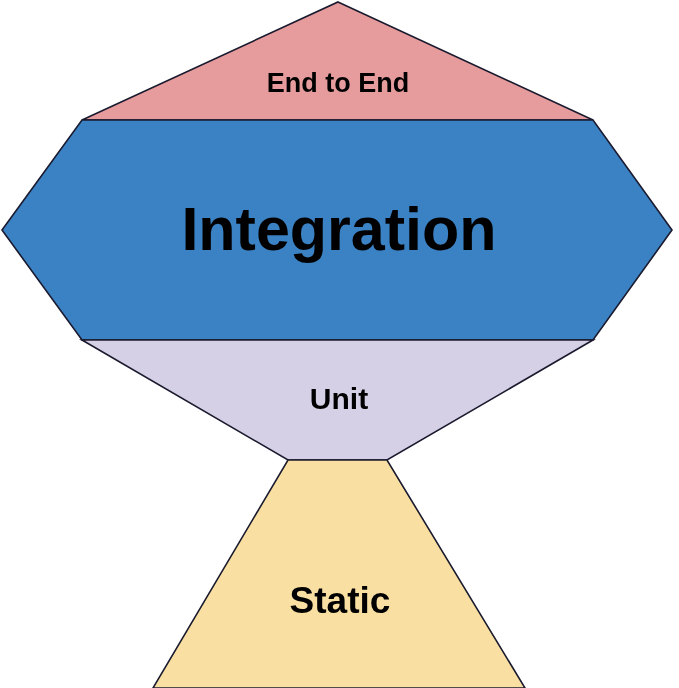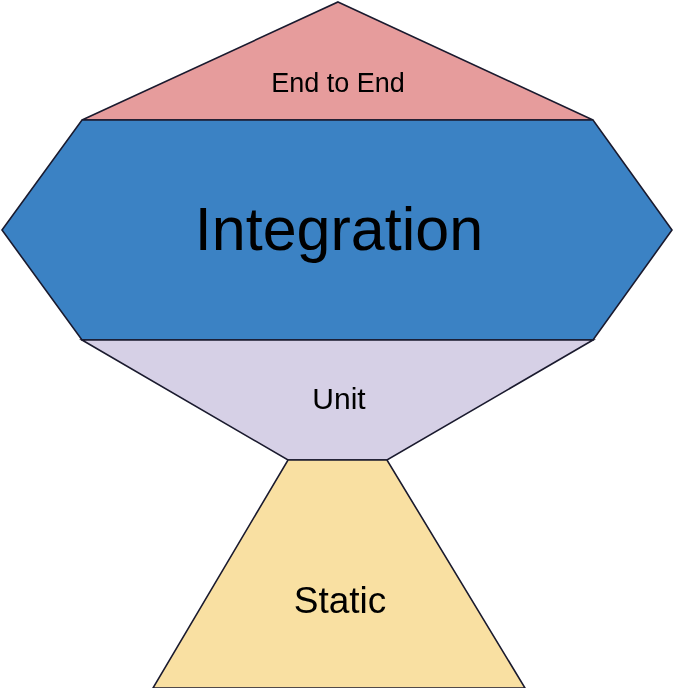--- a/index.html
+++ b/index.html
@@ -12,20 +12,21 @@
     width: 679px;
     height: 688px;
     overflow: hidden;
     font-family: "Liberation Sans", sans-serif;
   }
   #diagram-root {
     position: relative;
     width: 679px;
     height: 619px;
     background: #ffffff;
+    font-weight: bold;
   }
   #diagram-svg {
     display: block;
     width: 679px;
     height: 688px;
   }
   .layer-shape {
     stroke-width: 1.6;
     stroke-linejoin: miter;
   }

